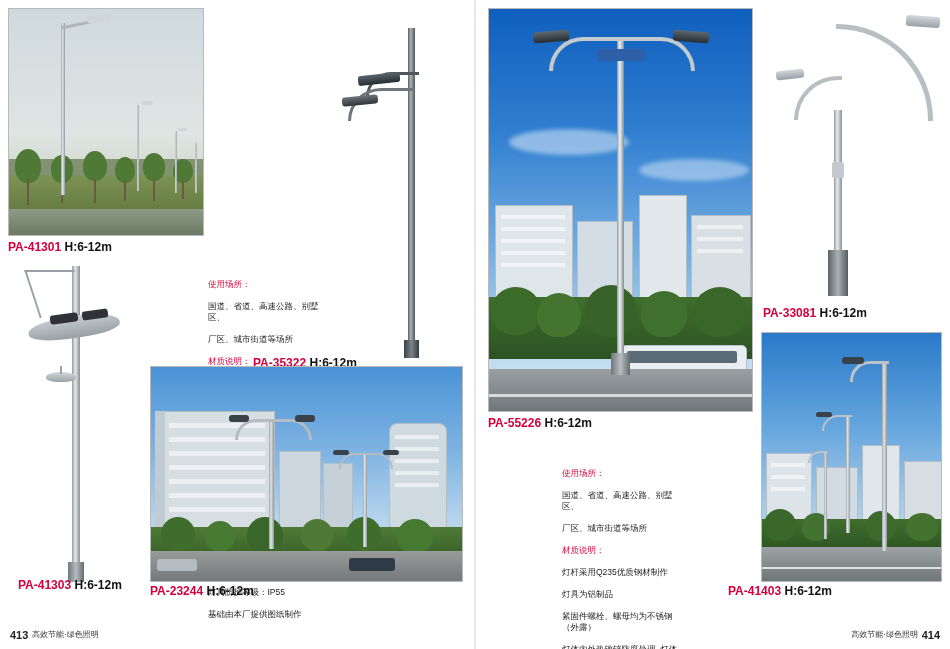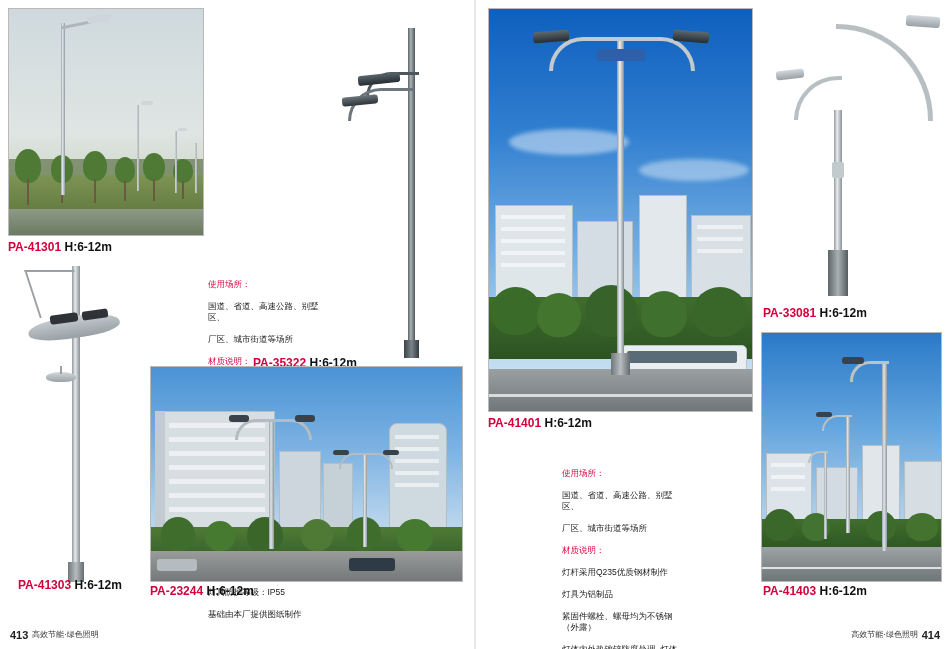--- a/index.html
+++ b/index.html
@@ -230,21 +230,21 @@
 
     <div class="mast" style="left:128px;top:32px;width:7px;height:332px;background:linear-gradient(90deg,#8e979c,#eef2f4 40%,#828b90);"></div>
     <div style="position:absolute;left:60px;top:28px;width:72px;height:30px;border-top:4px solid #c2cace;border-left:4px solid #c2cace;border-top-left-radius:40px;"></div>
     <div style="position:absolute;left:130px;top:28px;width:72px;height:30px;border-top:4px solid #c2cace;border-right:4px solid #c2cace;border-top-right-radius:40px;"></div>
     <div class="lamp" style="left:44px;top:22px;width:36px;height:11px;background:linear-gradient(#5d6970,#262d33);transform:rotate(-5deg);"></div>
     <div class="lamp" style="left:184px;top:22px;width:36px;height:11px;background:linear-gradient(#5d6970,#262d33);transform:rotate(5deg);"></div>
     <div style="position:absolute;left:108px;top:40px;width:48px;height:12px;background:#2f5fa8;border-radius:3px;"></div>
     <div class="base" style="left:122px;top:344px;width:19px;height:22px;"></div>
   </div>
   <div class="code" style="left:488px;top:416px;">
-    <span>PA-41401</span>
+    <span>PA-55226</span>
     <span class="h">H:6-12m</span>
   </div>
 
   <div class="spec" style="left:562px;top:457px;width:120px;">
     <div class="hd">使用场所：</div>
     <div>国道、省道、高速公路、别墅区、</div>
     <div>厂区、城市街道等场所</div>
     <div class="hd">材质说明：</div>
     <div>灯杆采用Q235优质钢材制作</div>
     <div>灯具为铝制品</div>
@@ -294,21 +294,21 @@
 
     <div class="mast" style="left:120px;top:28px;width:5px;height:190px;"></div>
     <div style="position:absolute;left:88px;top:28px;width:36px;height:18px;border-top:3px solid #bbc3c7;border-left:3px solid #bbc3c7;border-top-left-radius:20px;"></div>
     <div class="lamp" style="left:80px;top:24px;width:22px;height:7px;background:#39424a;"></div>
     <div class="mast" style="left:84px;top:82px;width:4px;height:118px;"></div>
     <div style="position:absolute;left:60px;top:82px;width:28px;height:14px;border-top:2px solid #bbc3c7;border-left:2px solid #bbc3c7;border-top-left-radius:16px;"></div>
     <div class="lamp" style="left:54px;top:79px;width:16px;height:5px;background:#39424a;"></div>
     <div class="mast" style="left:62px;top:118px;width:3px;height:88px;"></div>
     <div style="position:absolute;left:46px;top:118px;width:18px;height:10px;border-top:2px solid #bbc3c7;border-left:2px solid #bbc3c7;border-top-left-radius:12px;"></div>
   </div>
-  <div class="code" style="left:763px;top:584px;">
+  <div class="code" style="left:728px;top:584px;">
     <span>PA-41403</span>
     <span class="h">H:6-12m</span>
   </div>
 
   <div class="folio" style="left:10px;">413</div>
   <div class="folio-txt" style="left:32px;">高效节能·绿色照明</div>
   <div class="folio" style="right:10px;">414</div>
   <div class="folio-txt" style="right:32px;">高效节能·绿色照明</div>
 
 </div>

